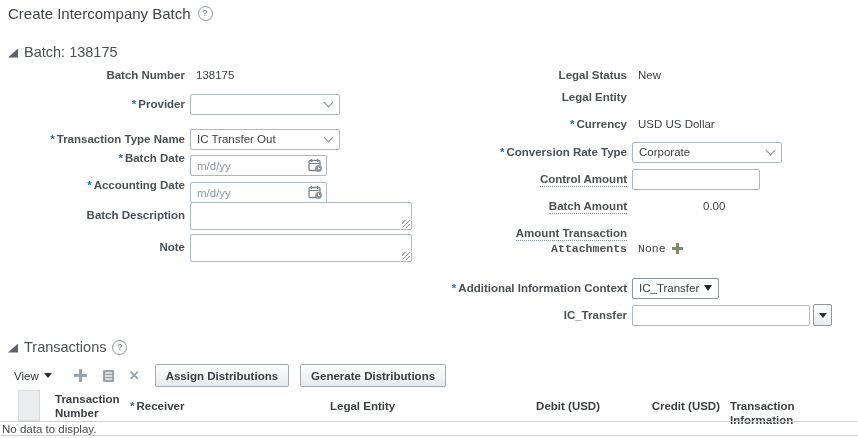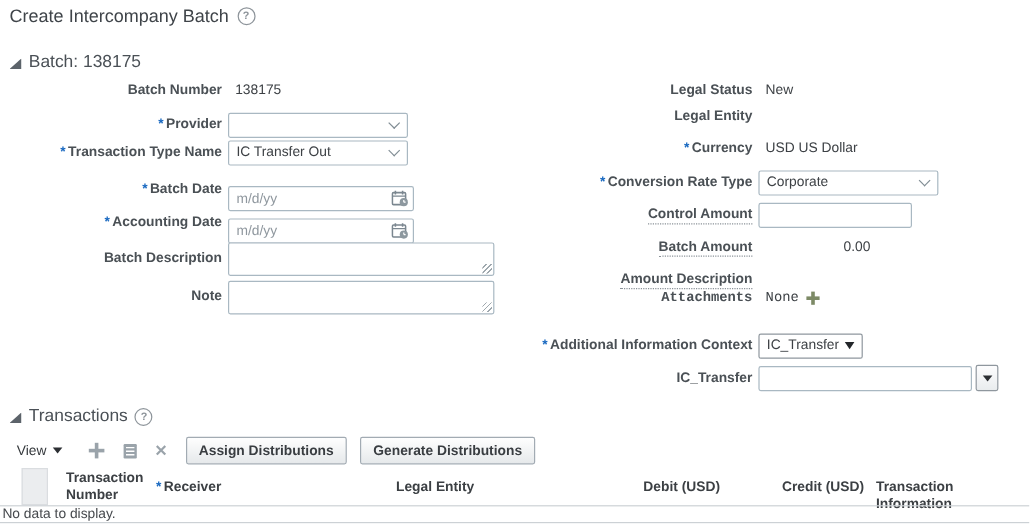--- a/index.html
+++ b/index.html
@@ -35,21 +35,21 @@
   .chev{width:6px;height:6px;border-right:1.4px solid #818d94;border-bottom:1.4px solid #818d94;
         transform:rotate(45deg);margin-top:-3px;flex:none;}
 
   .txtin{border:1px solid #a9b8c2;border-radius:2px;height:21px;box-sizing:border-box;
          font-family:"Liberation Sans",sans-serif;font-size:11.5px;color:#3d4145;
          padding:0 22px 0 6px;width:100%;outline:none;}
   .txtin::placeholder{color:#8f979e;opacity:1;}
   .plainin{border:1px solid #a9b8c2;border-radius:2px;height:21px;box-sizing:border-box;
          font-family:"Liberation Sans",sans-serif;font-size:11.5px;color:#3d4145;
          padding:0 6px;outline:none;}
-  .datewrap{position:relative;margin-left:5px;width:155px;margin-top:15px;}
+  .datewrap{position:relative;margin-left:5px;width:137px;margin-top:15px;}
   .calicon{position:absolute;right:4px;top:3px;cursor:pointer;}
 
   .tawrap{position:relative;margin-left:5px;}
   .ta{border:1px solid #a9b8c2;border-radius:2px;width:222px;height:28px;resize:none;
       box-sizing:border-box;font-family:"Liberation Sans",sans-serif;font-size:11.5px;
       padding:2px 5px;outline:none;display:block;}
   .tahandle{position:absolute;right:2px;bottom:2px;width:8px;height:8px;cursor:nwse-resize;
       background:repeating-linear-gradient(135deg,transparent 0 2px,#9fa8ae 2px 3px);}
 
   .nselect{display:flex;align-items:center;border:1px solid #8f979e;border-radius:2px;
@@ -107,21 +107,21 @@
   </div>
 
   <div class="row l" style="top:93px;">
     <span class="lbl"><span class="req">*</span><span>Provider</span></span>
     <div class="select" style="width:150px;">
       <span class="selval"></span>
       <span class="chev"></span>
     </div>
   </div>
 
-  <div class="row l" style="top:116px;">
+  <div class="row l" style="top:128px;">
     <span class="lbl"><span class="req">*</span><span>Transaction Type Name</span></span>
     <div class="select" style="width:150px;">
       <span class="selval">IC Transfer Out</span>
       <span class="chev"></span>
     </div>
   </div>
 
   <div class="row l" style="top:147px;">
     <span class="lbl"><span class="req">*</span><span>Batch Date</span></span>
     <span class="datewrap">
@@ -201,21 +201,21 @@
       <span class="chev"></span>
     </div>
   </div>
 
   <div class="row r" style="top:198px;height:16px;">
     <span class="lbl"><span class="dotted">Batch Amount</span></span>
     <span class="val" style="margin-left:76px;">0.00</span>
   </div>
 
   <div class="row r" style="top:225px;height:16px;">
-    <span class="lbl"><span class="dotted">Amount Description</span></span>
+    <span class="lbl"><span class="dotted">Amount Transaction</span></span>
     <span class="val"></span>
   </div>
 
   <div class="row r" style="top:240px;height:16px;font-family:Liberation Mono, monospace;">
     <span class="lbl">Attachments</span>
     <span class="val">None</span>
     <span class="plus-ico" style="margin-left:6px;"></span>
   </div>
 
   <div class="row r" style="top:277px;">

